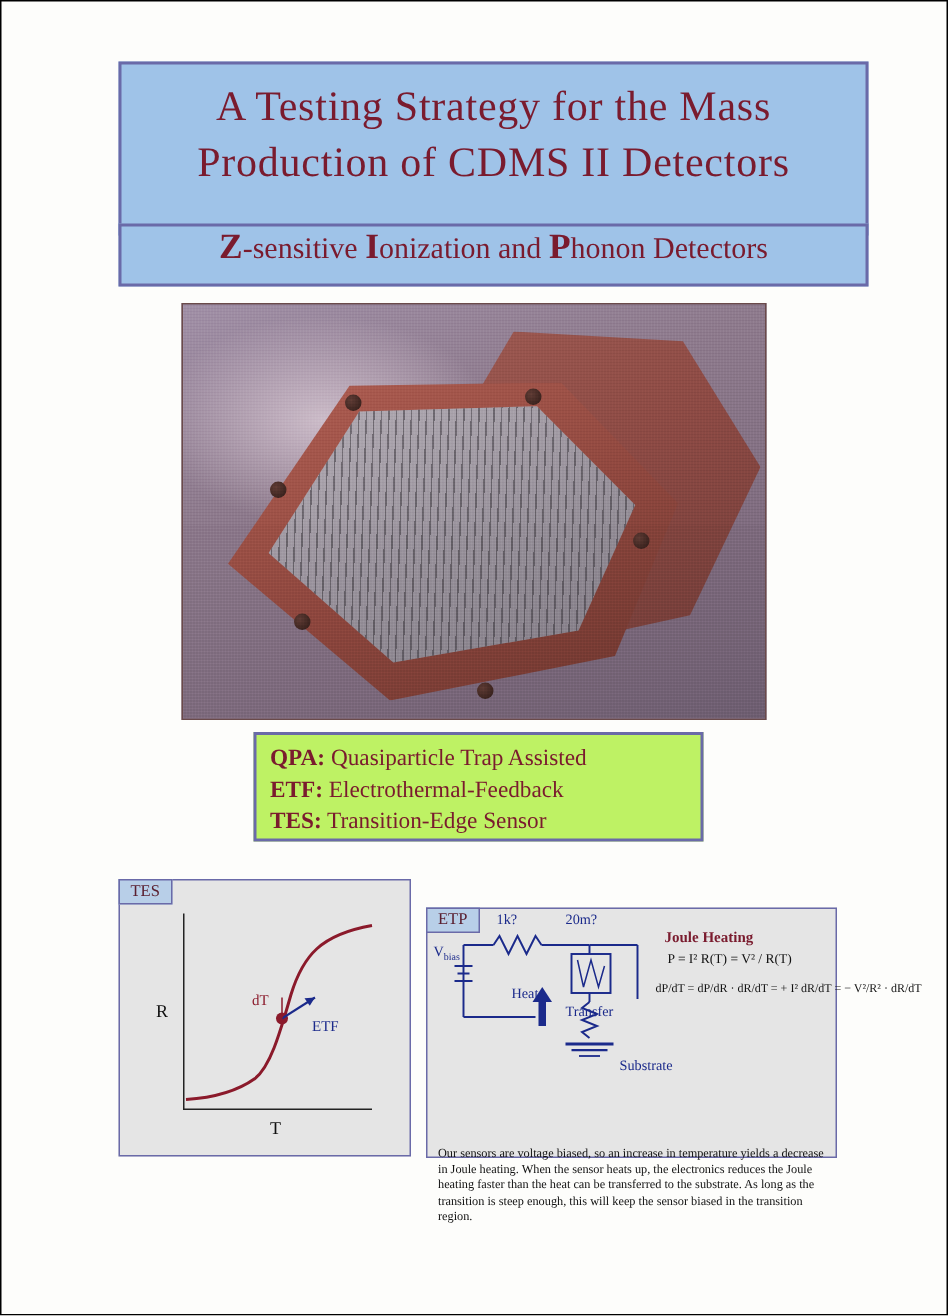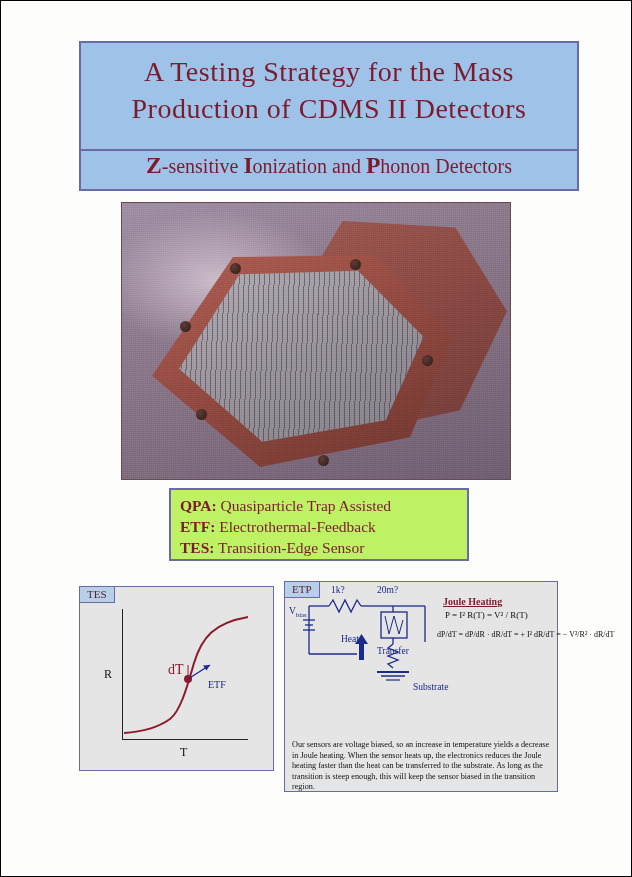--- a/index.html
+++ b/index.html
@@ -204,47 +204,46 @@
     position: absolute;
     font-size: 12px;
     color: #111;
   }
   #tes-ylabel { left: 24px; top: 80px; }
   #tes-xlabel { left: 100px; top: 158px; }
   #tes-dt {
     position: absolute;
     left: 88px;
     top: 75px;
-    font-size: 14px;
+    font-size: 10px;
     color: #8b1a2b;
   }
   #tes-etf {
     position: absolute;
     left: 128px;
     top: 92px;
     font-size: 10px;
     color: #1b2a8b;
   }
 
   
   #etp-panel {
     left: 283px;
-    top: 580px;
+    top: 604px;
     width: 274px;
-    height: 211px;
+    height: 167px;
   }
   #etp-svg { position: absolute; left: 0; top: 0; }
   #joule-heading {
     position: absolute;
     left: 158px;
     top: 14px;
     font-size: 10px;
     font-weight: bold;
     color: #7a1b2e;
-    text-decoration: underline;
     white-space: nowrap;
   }
   #etp-caption {
     position: absolute;
     left: 7px;
     top: 118px;
     width: 258px;
     font-size: 8.2px;
     line-height: 10.6px;
     color: #111;

